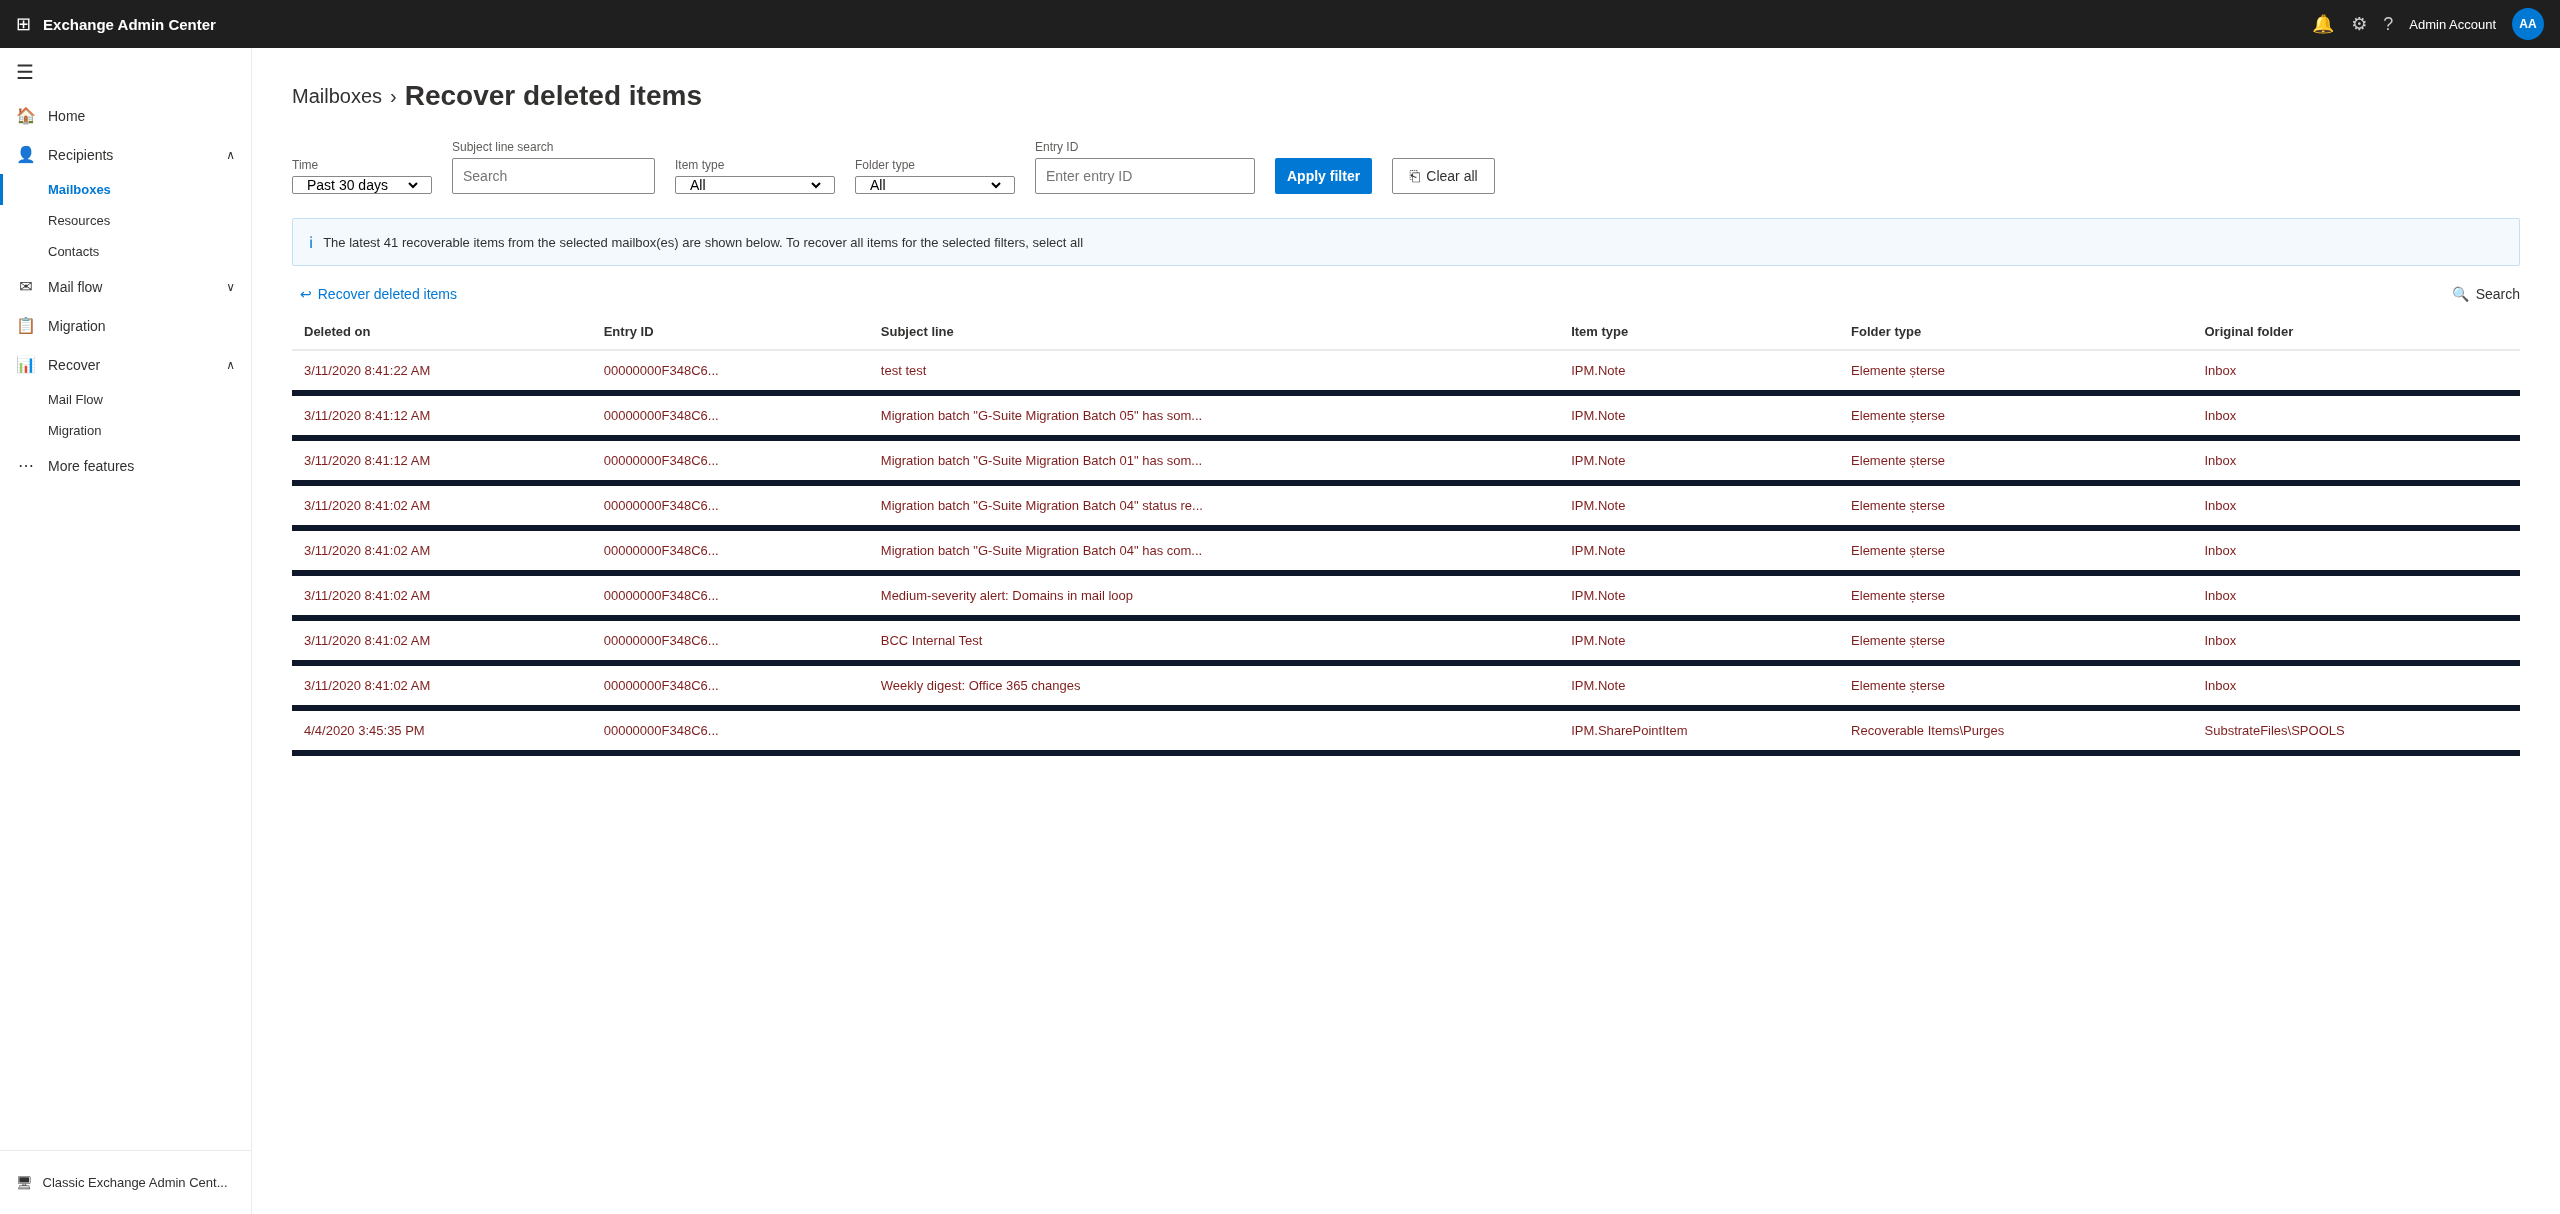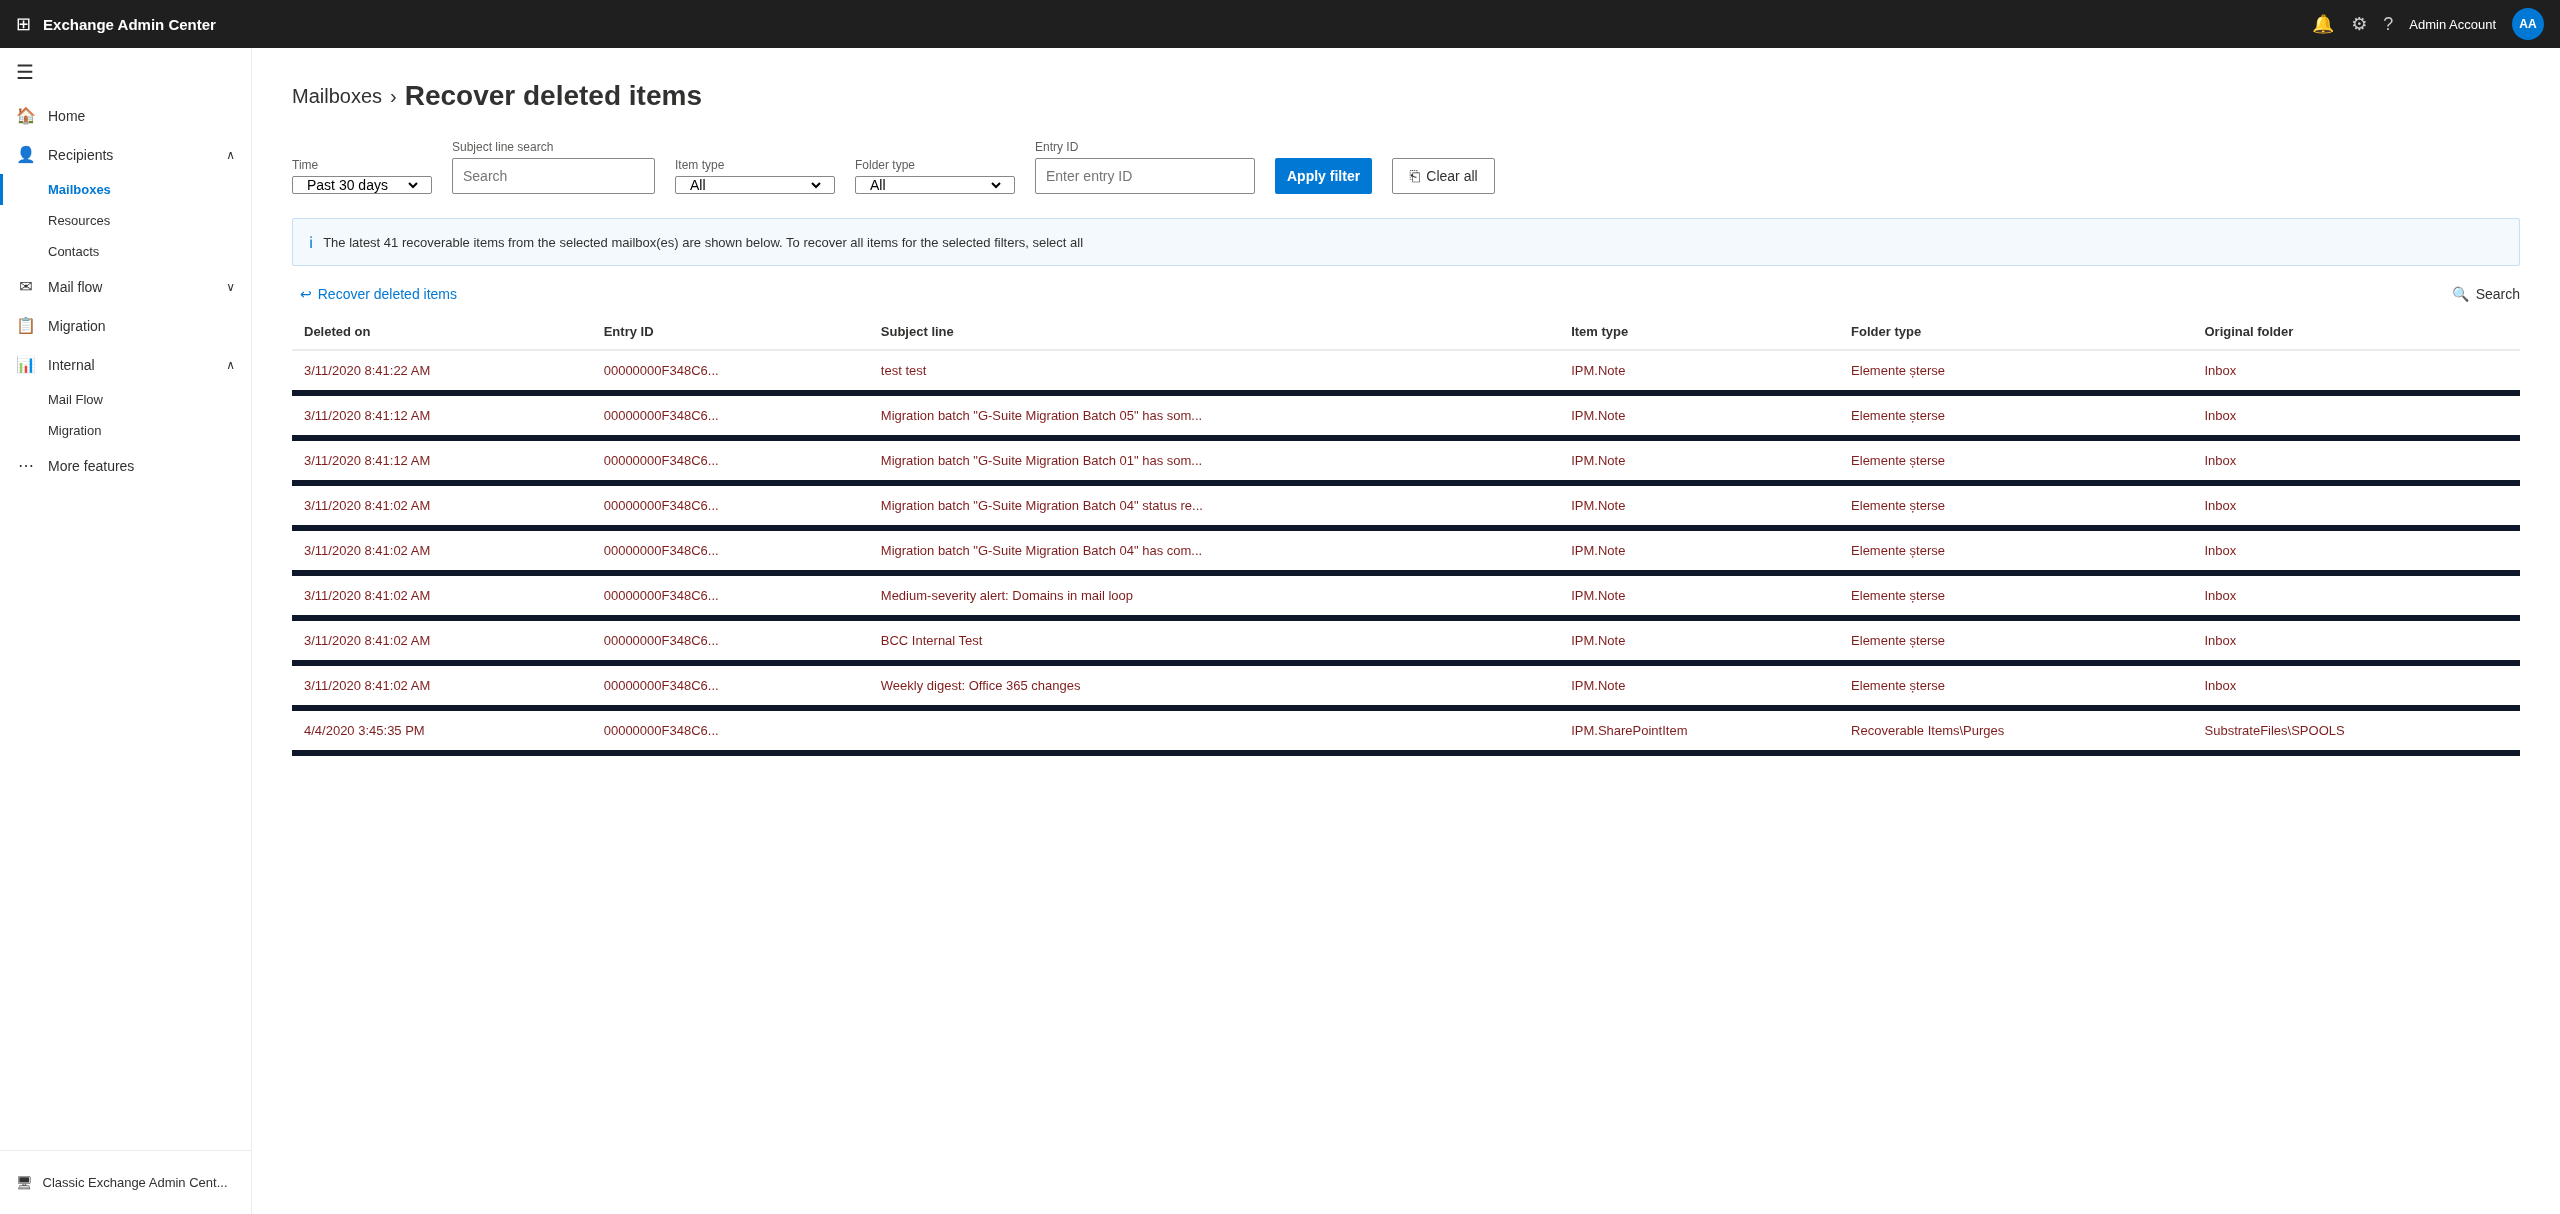--- a/index.html
+++ b/index.html
@@ -250,21 +250,21 @@
         <span class="nav-chevron">∨</span>
       </div>
 
       <div class="nav-item">
         <span class="nav-icon">📋</span>
         <span>Migration</span>
       </div>
 
       <div class="nav-item">
         <span class="nav-icon">📊</span>
-        <span>Internal</span>
+        <span>Recover</span>
         <span class="nav-chevron">∧</span>
       </div>
       <div class="nav-sub-item">Mail Flow</div>
       <div class="nav-sub-item">Migration</div>
 
       <div class="nav-item">
         <span class="nav-icon">⋯</span>
         <span>More features</span>
       </div>
     </div>

